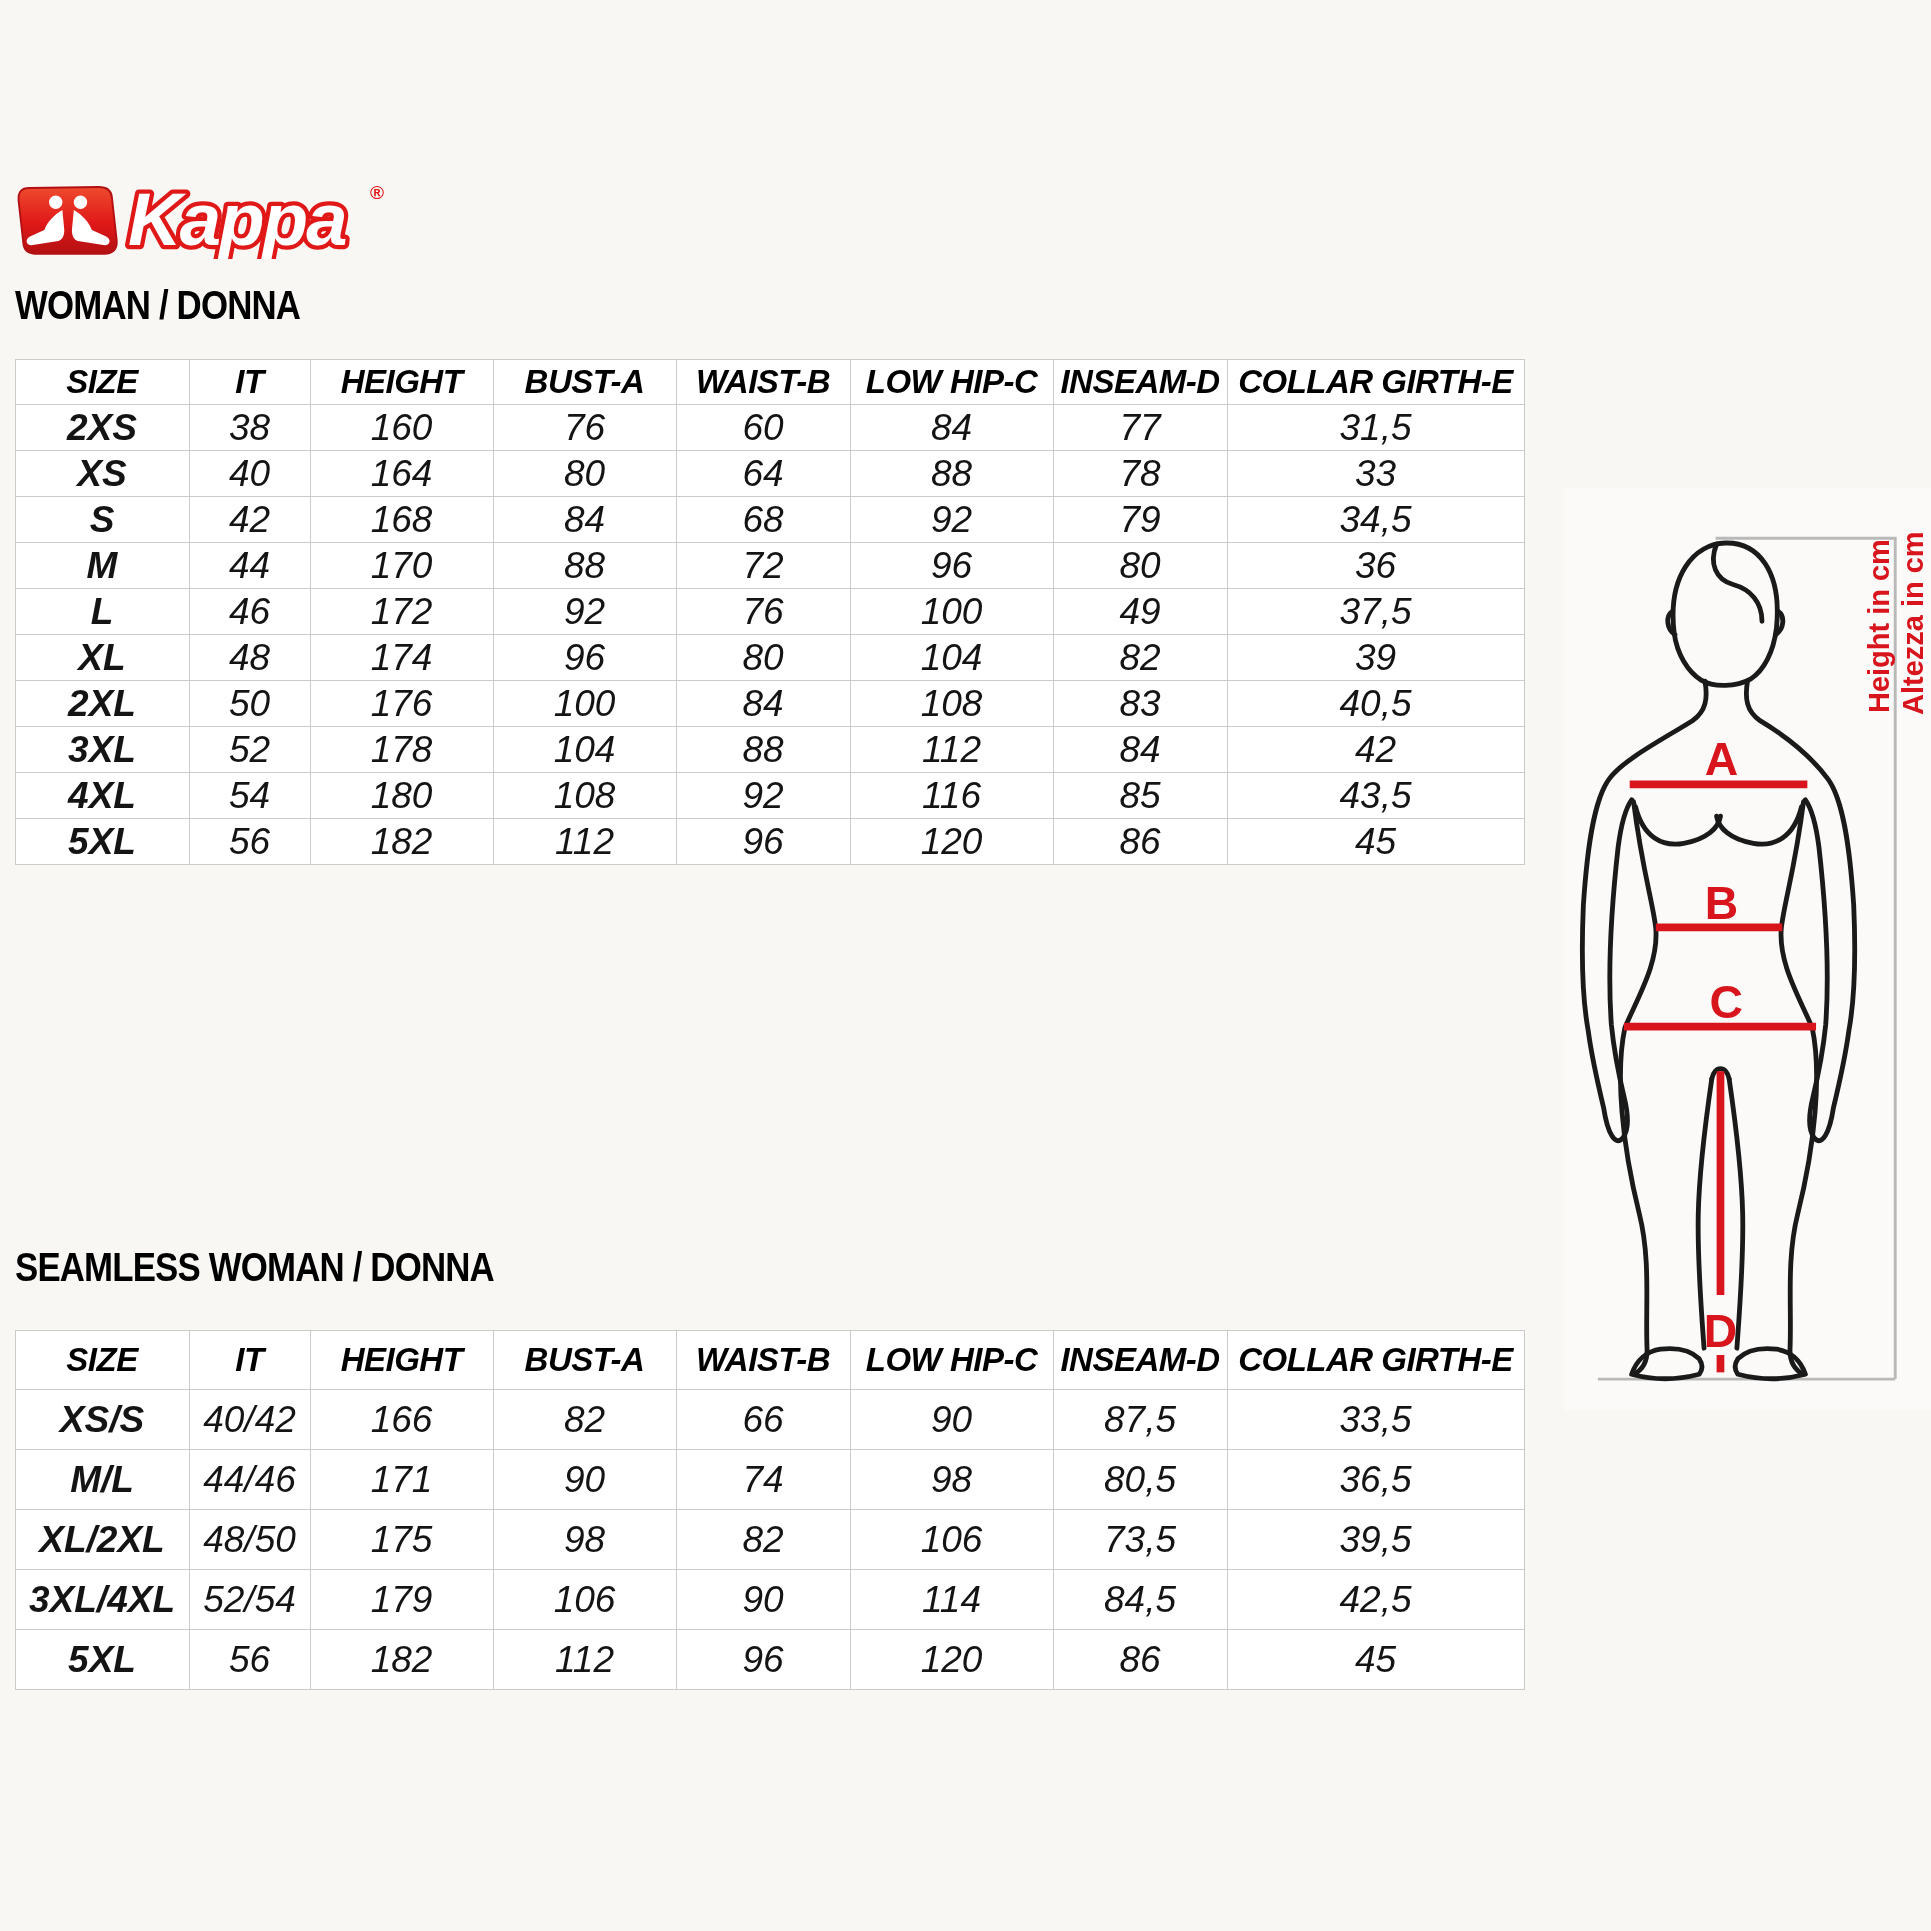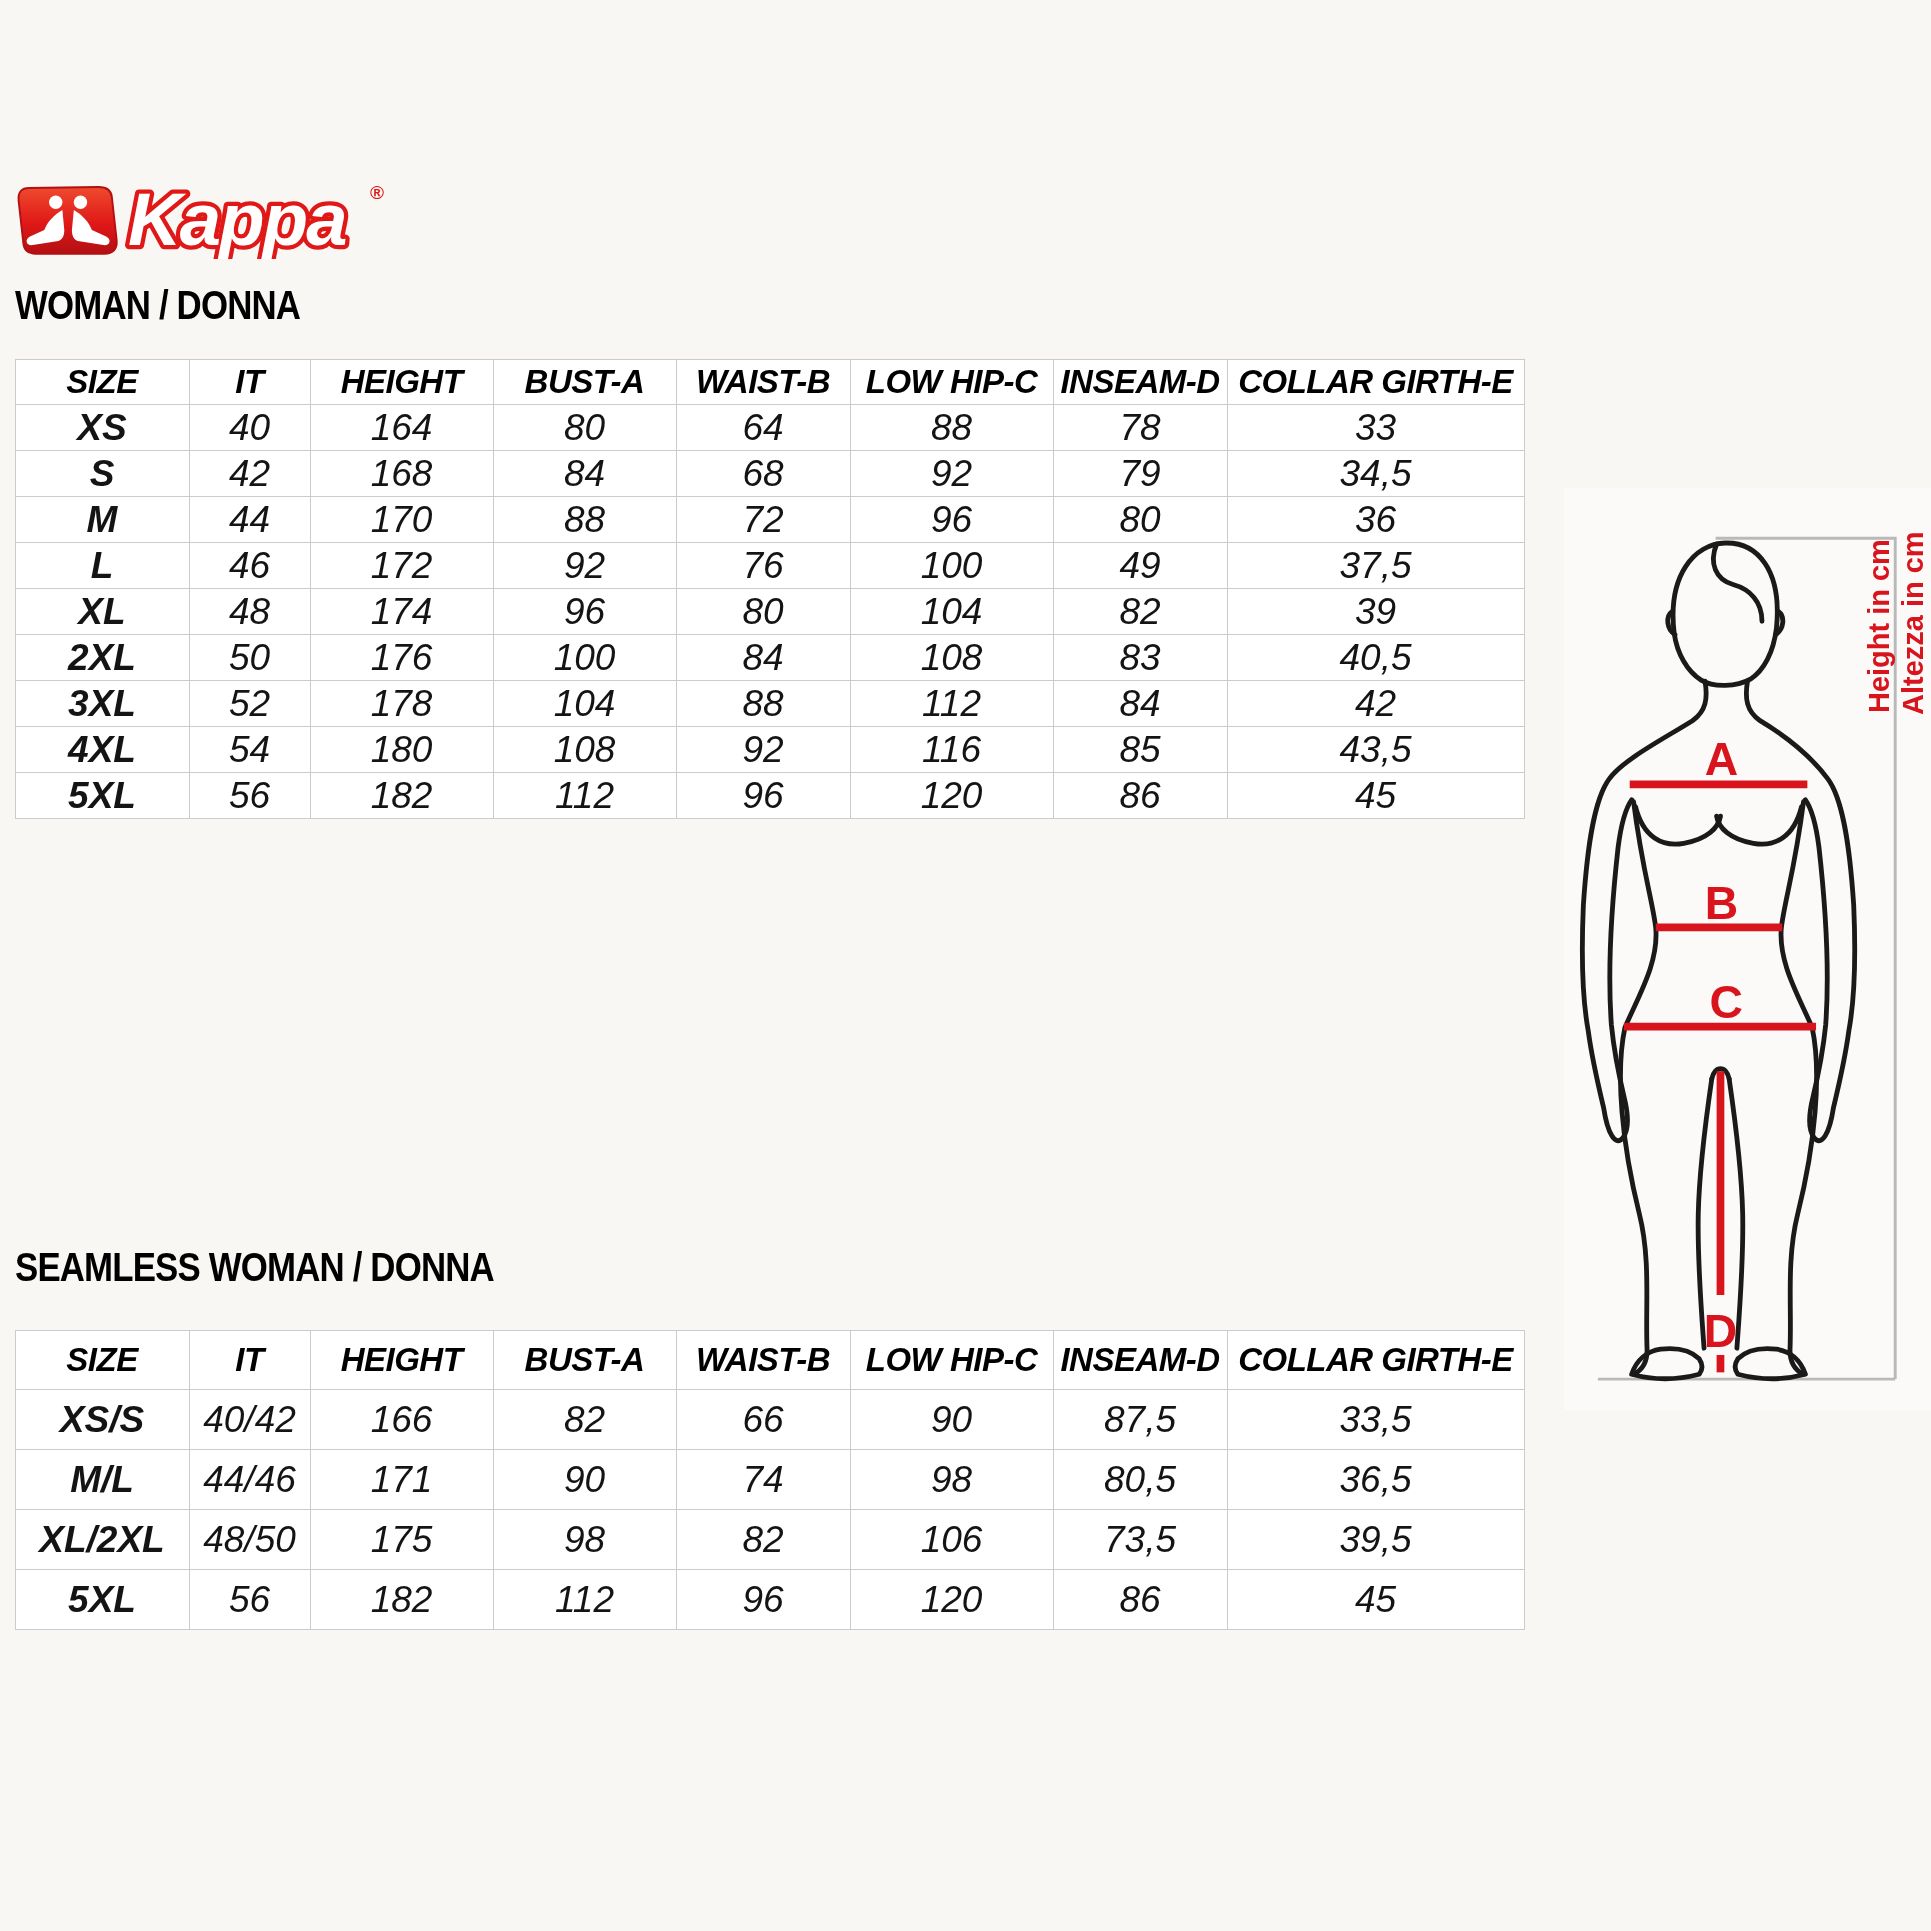--- a/index.html
+++ b/index.html
@@ -106,20 +106,30 @@
           <th>HEIGHT</th>
           <th>BUST-A</th>
           <th>WAIST-B</th>
           <th>LOW HIP-C</th>
           <th>INSEAM-D</th>
           <th>COLLAR GIRTH-E</th>
         </tr>
       </thead>
       <tbody>
         <tr>
+          <td>2XS</td>
+          <td>38</td>
+          <td>160</td>
+          <td>76</td>
+          <td>60</td>
+          <td>84</td>
+          <td>77</td>
+          <td>31,5</td>
+        </tr>
+        <tr>
           <td>XS</td>
           <td>40</td>
           <td>164</td>
           <td>80</td>
           <td>64</td>
           <td>88</td>
           <td>78</td>
           <td>33</td>
         </tr>
         <tr>
@@ -252,20 +262,30 @@
         </tr>
         <tr>
           <td>XL/2XL</td>
           <td>48/50</td>
           <td>175</td>
           <td>98</td>
           <td>82</td>
           <td>106</td>
           <td>73,5</td>
           <td>39,5</td>
+        </tr>
+        <tr>
+          <td>3XL/4XL</td>
+          <td>52/54</td>
+          <td>179</td>
+          <td>106</td>
+          <td>90</td>
+          <td>114</td>
+          <td>84,5</td>
+          <td>42,5</td>
         </tr>
         <tr>
           <td>5XL</td>
           <td>56</td>
           <td>182</td>
           <td>112</td>
           <td>96</td>
           <td>120</td>
           <td>86</td>
           <td>45</td>

